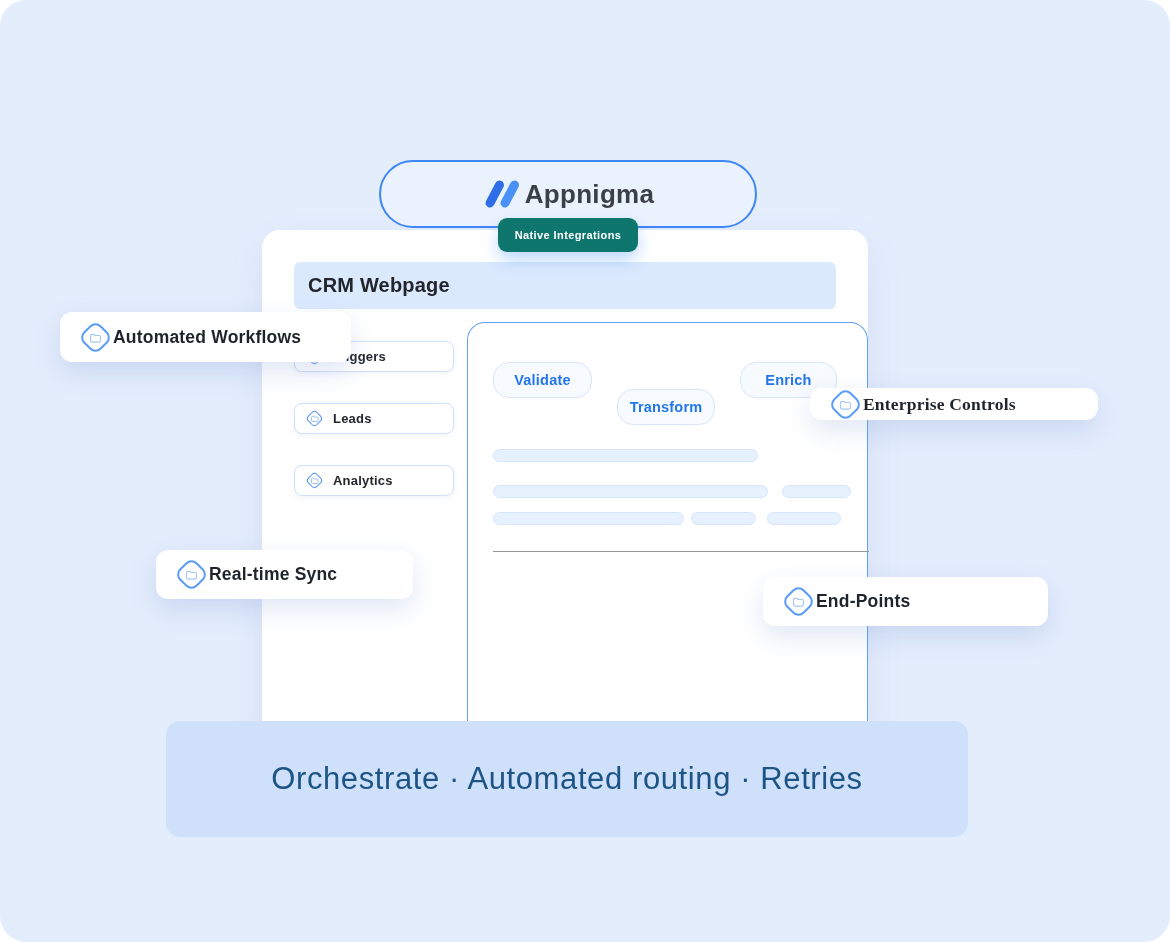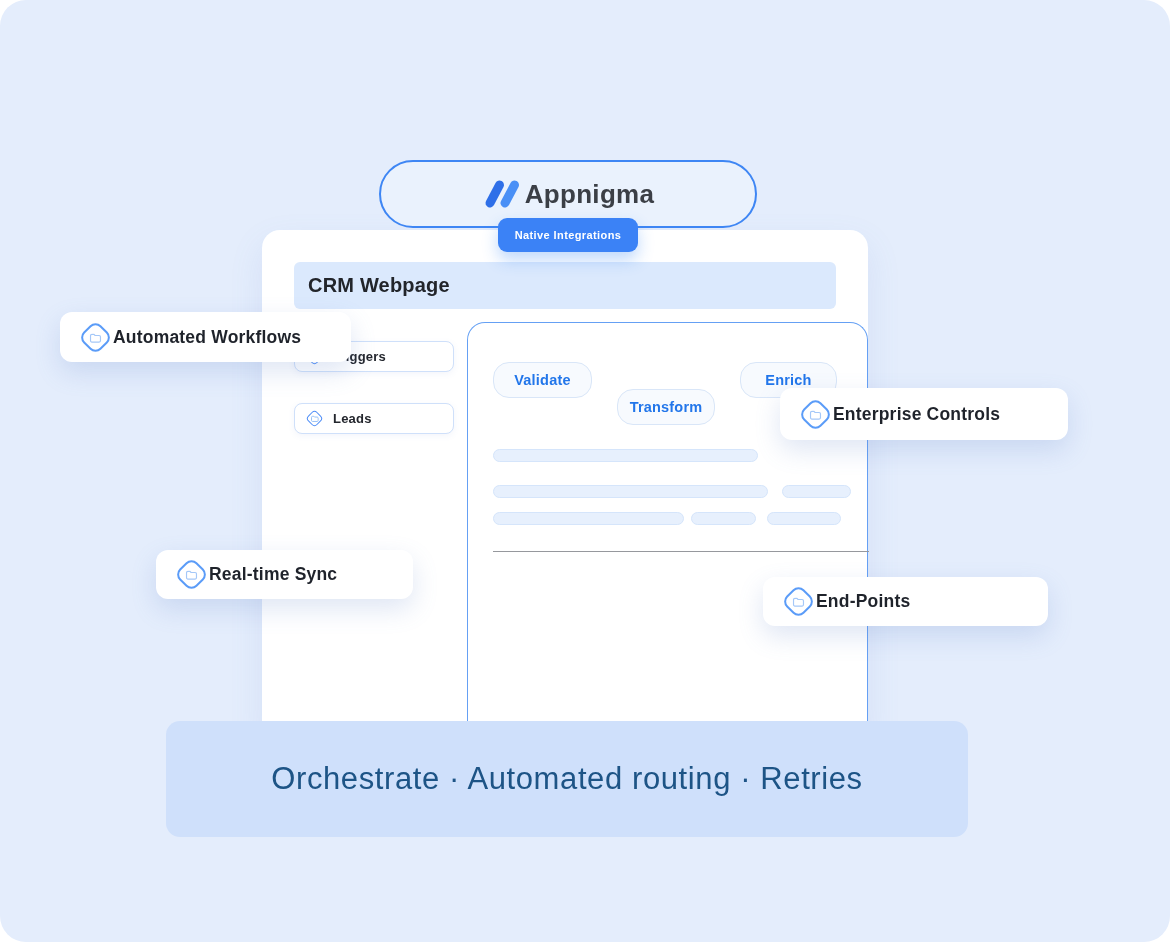--- a/index.html
+++ b/index.html
@@ -14,21 +14,21 @@
   
   .brand-pill {
     position:absolute; left:379px; top:160px; width:378px; height:68px;
     background:#eaf2fd; border:2px solid #3e86f4; border-radius:34px;
     display:flex; align-items:center; justify-content:center; gap:3px; z-index:3;
   }
   .brand-name { font-size:26px; font-weight:800; color:#3b3f46; letter-spacing:0.3px; }
 
   .badge {
     position:absolute; left:498px; top:218px; width:140px; height:34px;
-    background:#3b82f6; border-radius:9px; color:#ffffff;
+    background:#0f766e; border-radius:9px; color:#ffffff;
     font-size:11px; font-weight:700; letter-spacing:0.4px;
     display:flex; align-items:center; justify-content:center; z-index:6;
     box-shadow:0 8px 16px rgba(47,128,245,0.30);
   }
 
   
   .crm-card {
     position:absolute; left:262px; top:230px; width:606px; height:505px;
     background:#ffffff; border-radius:18px 18px 0 0; z-index:2;
     box-shadow:0 14px 34px rgba(96,130,202,0.12);
@@ -79,21 +79,21 @@
   .divider { position:absolute; top:228px; left:25px; width:376px; height:1px; background:#96989d; }
 
   
   .chip {
     position:absolute; background:#ffffff; border-radius:12px; z-index:8;
     display:flex; align-items:center; padding-left:17px;
     box-shadow:0 10px 26px rgba(96,130,202,0.20); cursor:pointer;
   }
   .chip .lbl { font-size:17.5px; font-weight:800; color:#1f232b; letter-spacing:0.2px; }
   .chip-1 { left:60px;  top:312px; width:291px; height:50px; }
-  .chip-2 { left:780px; top:388px; width:288px; height:52px; }
+  .chip-2 { left:810px; top:388px; width:288px; height:32px;font-family:Liberation Serif, serif; }
   .chip-3 { left:156px; top:550px; width:257px; height:49px; }
   .chip-4 { left:763px; top:577px; width:285px; height:49px; }
 
   
   .diamond { display:flex; align-items:center; justify-content:center; flex:none; }
   .diamond .rot {
     display:flex; align-items:center; justify-content:center;
     background:#ffffff; transform:rotate(45deg);
   }
   .diamond .rot svg { transform:rotate(-45deg); }
@@ -145,20 +145,30 @@
       <span class="diamond sm">
           <span class="rot">
         <svg width="8" height="7" viewBox="0 0 12 10">
               <path d="M1 2.6C1 1.8 1.6 1.1 2.4 1.1H4.4L5.5 2.3H9.6C10.4 2.3 11 3 11 3.8V7.4C11 8.2 10.4 8.9 9.6 8.9H2.4C1.6 8.9 1 8.2 1 7.4Z" fill="none" stroke="#8fbcf6" stroke-width="1.4"></path>
             </svg>
       </span>
         </span>
       <span class="lbl">Leads</span>
     </div>
 
+    <div class="side-btn pos-3">
+      <span class="diamond sm">
+          <span class="rot">
+        <svg width="8" height="7" viewBox="0 0 12 10">
+              <path d="M1 2.6C1 1.8 1.6 1.1 2.4 1.1H4.4L5.5 2.3H9.6C10.4 2.3 11 3 11 3.8V7.4C11 8.2 10.4 8.9 9.6 8.9H2.4C1.6 8.9 1 8.2 1 7.4Z" fill="none" stroke="#8fbcf6" stroke-width="1.4"></path>
+            </svg>
+      </span>
+        </span>
+      <span class="lbl">Analytics</span>
+    </div>
 
     <div class="panel">
       <div class="tab tab-1">Validate</div>
       <div class="tab tab-2">Transform</div>
       <div class="tab tab-3">Enrich</div>
 
       <div class="bar bar-a"></div>
       <div class="bar bar-b"></div>
       <div class="bar bar-c"></div>
       <div class="bar bar-d"></div>

